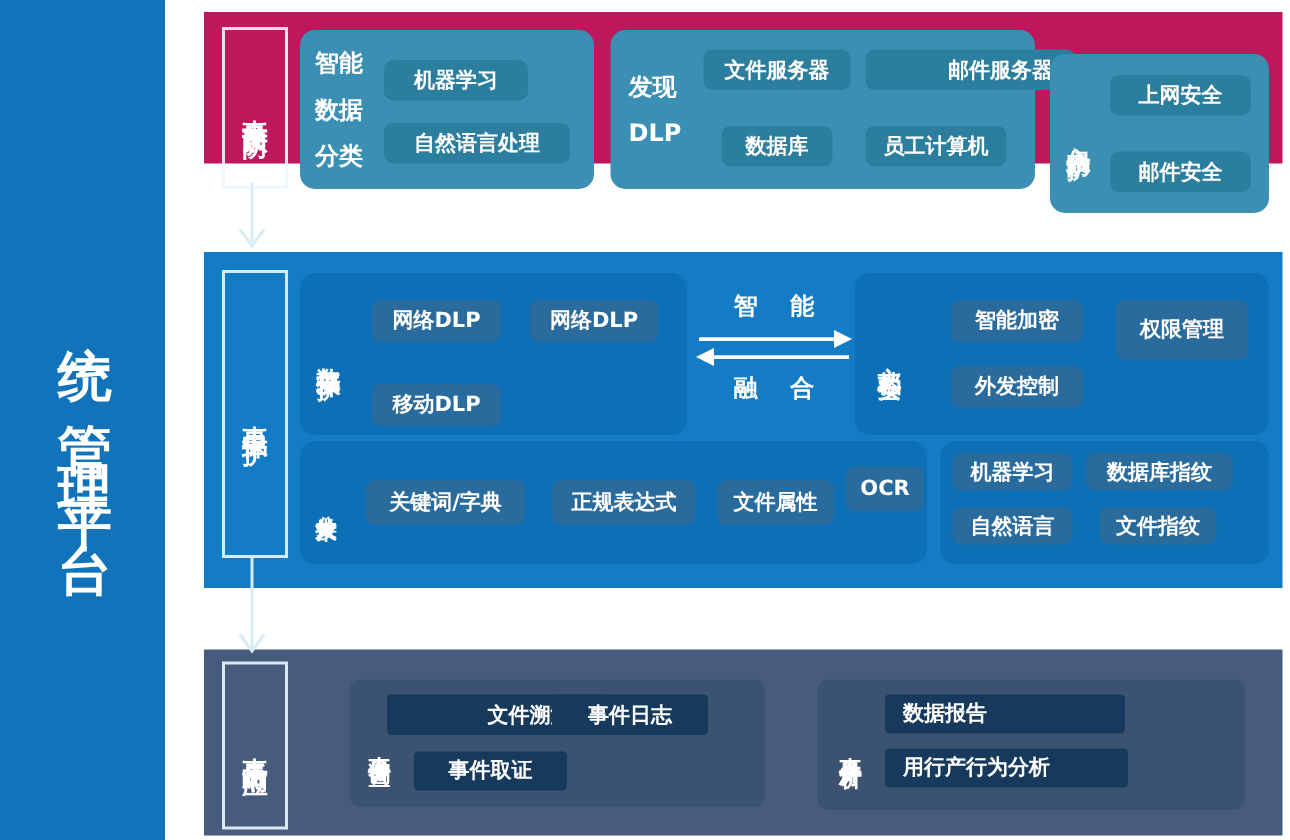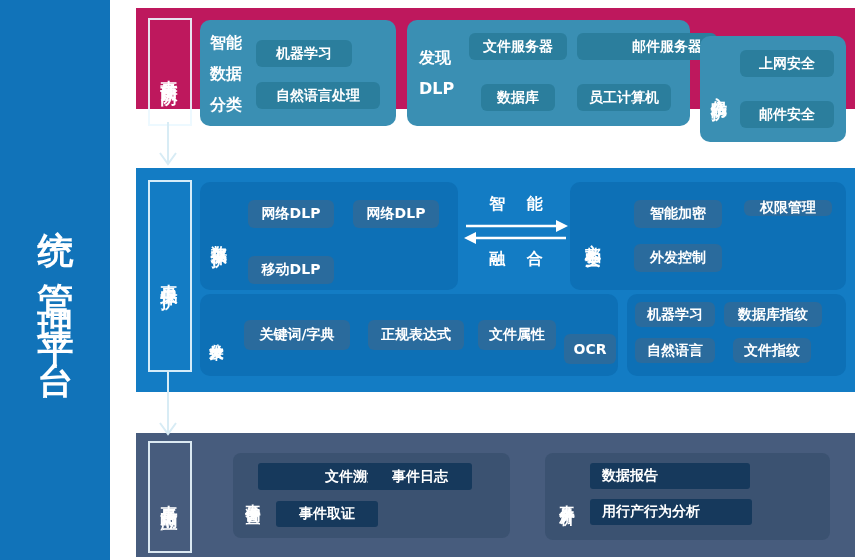--- a/index.html
+++ b/index.html
@@ -77,28 +77,28 @@
   .b2p1 .n1{left:48px;top:18px;width:86px;height:28px;}
   .b2p1 .n2{left:153px;top:18px;width:86px;height:28px;}
   .b2p1 .n3{left:48px;top:74px;width:86px;height:28px;}
   .fusion{
     position:absolute;left:326px;top:26px;width:108px;height:76px;
     display:flex;flex-direction:column;align-items:center;justify-content:space-between;
   }
   .fusion .ftext{color:#fff;font-size:16px;font-weight:bold;letter-spacing:8px;text-indent:8px;}
   .b2p2{left:434px;top:14px;width:276px;height:108px;}
   .b2p2 .n1{left:64px;top:18px;width:88px;height:28px;}
-  .b2p2 .n2{left:174px;top:18px;width:88px;height:16px;}
+  .b2p2 .n2{left:174px;top:18px;width:88px;height:40px;}
   .b2p2 .n3{left:64px;top:62px;width:88px;height:28px;}
   .b2p3{left:64px;top:126px;width:418px;height:82px;}
   .b2p3 .vlabel{font-size:14px;letter-spacing:1px;}
   .b2p3 .n1{left:44px;top:26px;width:106px;height:30px;}
   .b2p3 .n2{left:168px;top:26px;width:96px;height:30px;}
   .b2p3 .n3{left:278px;top:26px;width:78px;height:30px;}
-  .b2p3 .n4{left:364px;top:40px;width:52px;height:30px;}
+  .b2p3 .n4{left:364px;top:17px;width:52px;height:30px;}
   .b2p4{left:491px;top:126px;width:219px;height:82px;}
   .b2p4 .n1{left:8px;top:8px;width:80px;height:25px;}
   .b2p4 .n2{left:97px;top:8px;width:98px;height:25px;}
   .b2p4 .n3{left:8px;top:44px;width:80px;height:25px;}
   .b2p4 .n4{left:106px;top:44px;width:78px;height:25px;}
   
   .b3p1{left:97px;top:20px;width:277px;height:85px;border-radius:8px;}
   .b3p1 .n1{left:25px;top:10px;width:102px;height:27px;padding-left:44px;}
   .b3p1 .n2{left:135px;top:10px;width:104px;height:27px;}
   .b3p1 .n3{left:43px;top:48px;width:102px;height:26px;}

